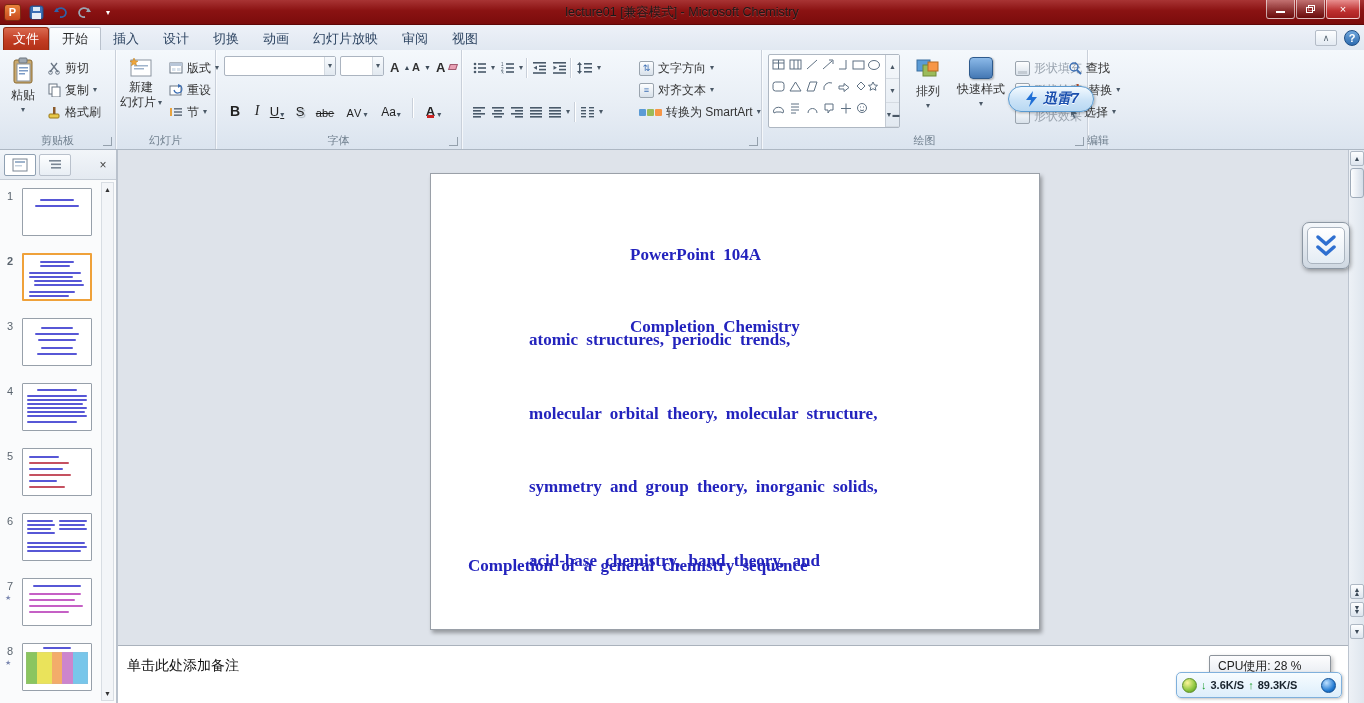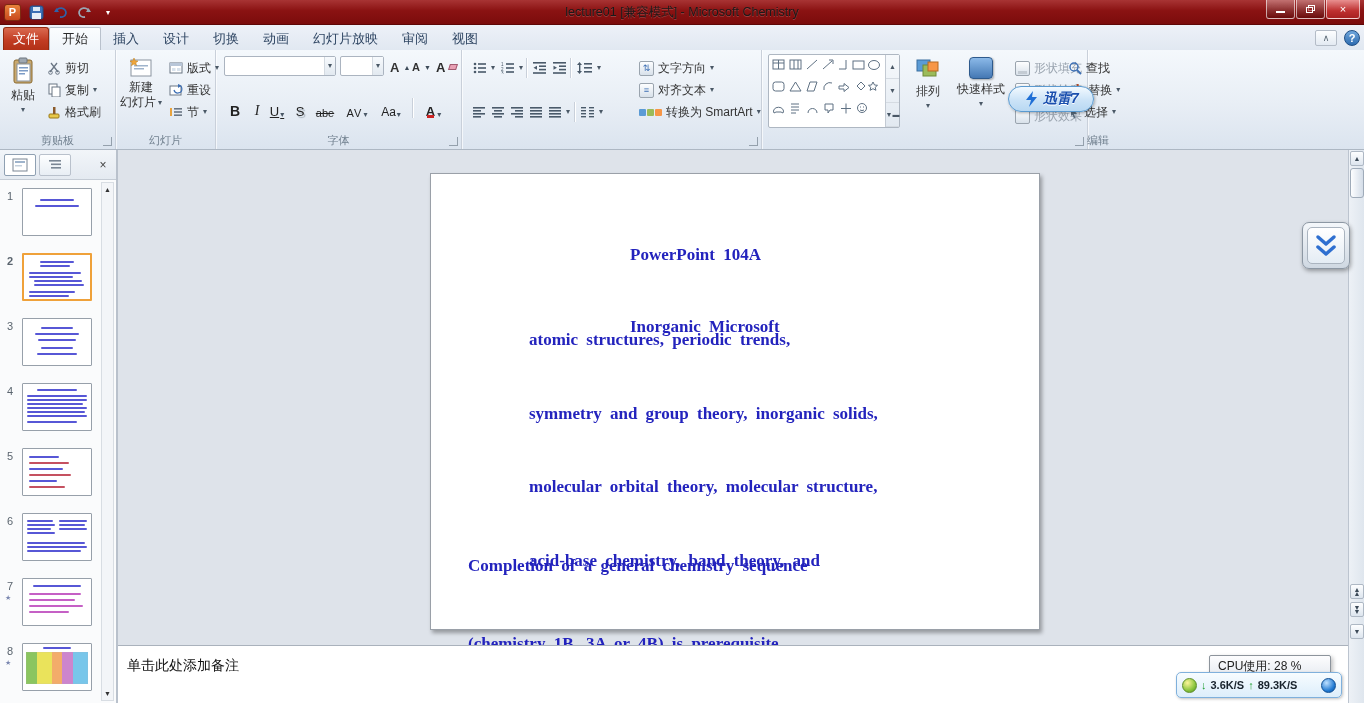--- a/index.html
+++ b/index.html
@@ -528,20 +528,21 @@
             <span class="colorbar" style="background:#C3CBD3"></span>
           </span>
         <span>形状轮廓</span>
         <span class="dd" style="color:#9AA4AF">▾</span>
       </div>
       <div class="mini gray" style="left:250px;top:56px">
         <span class="chip"></span>
         <span>形状效果</span>
         <span class="dd" style="color:#9AA4AF">▾</span>
       </div>
+      <div class="glabel">绘图</div>
       <div class="dlaunch"></div>
     </div>
 
     <div class="group" style="left:1059px;width:78px;border-right:none;box-shadow:none">
       <div class="mini" style="left:6px;top:8px">
         <svg width="14" height="14">
             <circle cx="6" cy="6" r="4" fill="none" stroke="#3D6FB4" stroke-width="1.4"></circle>
             <line x1="9" y1="9" x2="13" y2="13" stroke="#3D6FB4" stroke-width="1.8"></line>
           </svg>
         <span>查找</span>
@@ -676,32 +677,31 @@
 
     <div class="pscroll">
       <span>▲</span>
       <span>▼</span>
     </div>
   </div>
 
   <div class="slide">
     <div class="stitle slide-text">
       <div>PowerPoint 104A</div>
-      <div>Inorganic Microsoft</div>
+      <div>Completion Chemistry</div>
     </div>
     <div class="sbody slide-text">
       <div class="ind">atomic structures, periodic trends,</div>
+      <div class="ind">molecular orbital theory, molecular structure,</div>
       <div class="ind">symmetry and group theory, inorganic solids,</div>
-      <div class="ind">molecular orbital theory, molecular structure,</div>
       <div class="ind">acid-base chemistry, band theory, and</div>
       
     </div>
     <div class="sfoot slide-text">
       <div>Completion of a general chemistry sequence</div>
-      <div>(chemistry 1B, 3A or 4B) is prerequisite.</div>
     </div>
   </div>
 
   <div class="notes">
     <span>单击此处添加备注</span>
   </div>
 
   <div class="vscroll">
     <div class="sbtn" style="top:1px">▲</div>
     <div class="sthumb"></div>

